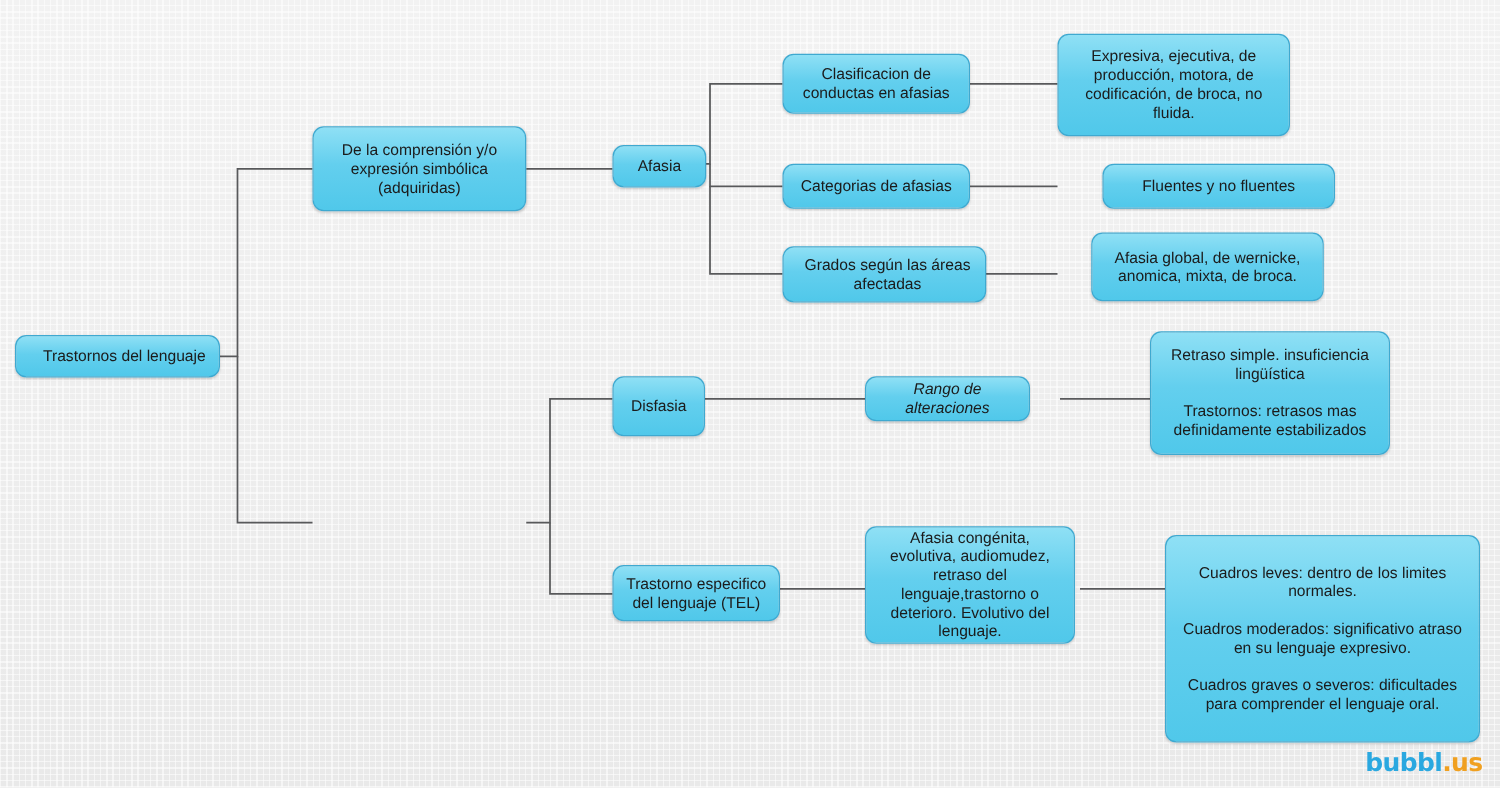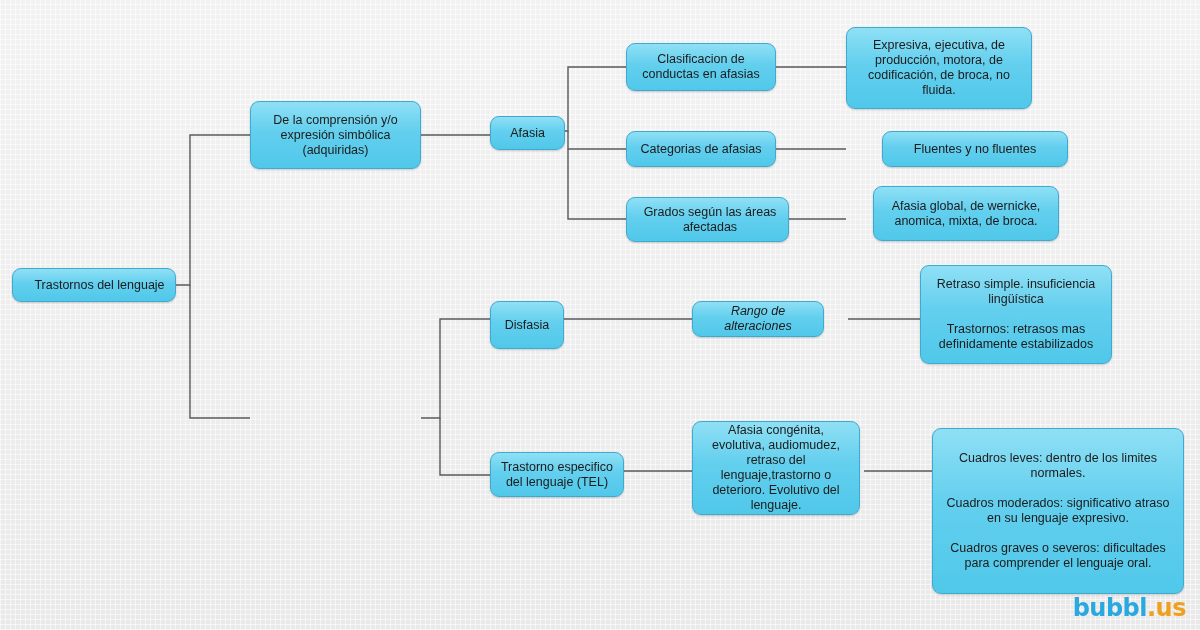--- a/index.html
+++ b/index.html
@@ -58,21 +58,21 @@
     stroke: #58595b;
     stroke-width: 1.4;
     fill: none;
   }
   #logo {
     position: absolute;
     right: 14px;
     bottom: 8px;
     font-family: "DejaVu Sans", sans-serif;
     font-weight: bold;
-    font-size: 24px;
+    font-size: 20px;
     color: #2aa8e0;
     letter-spacing: -0.5px;
   }
   #logo .dots {
     color: #f0a020;
   }
 </style>
 </head>
 <body>
 

